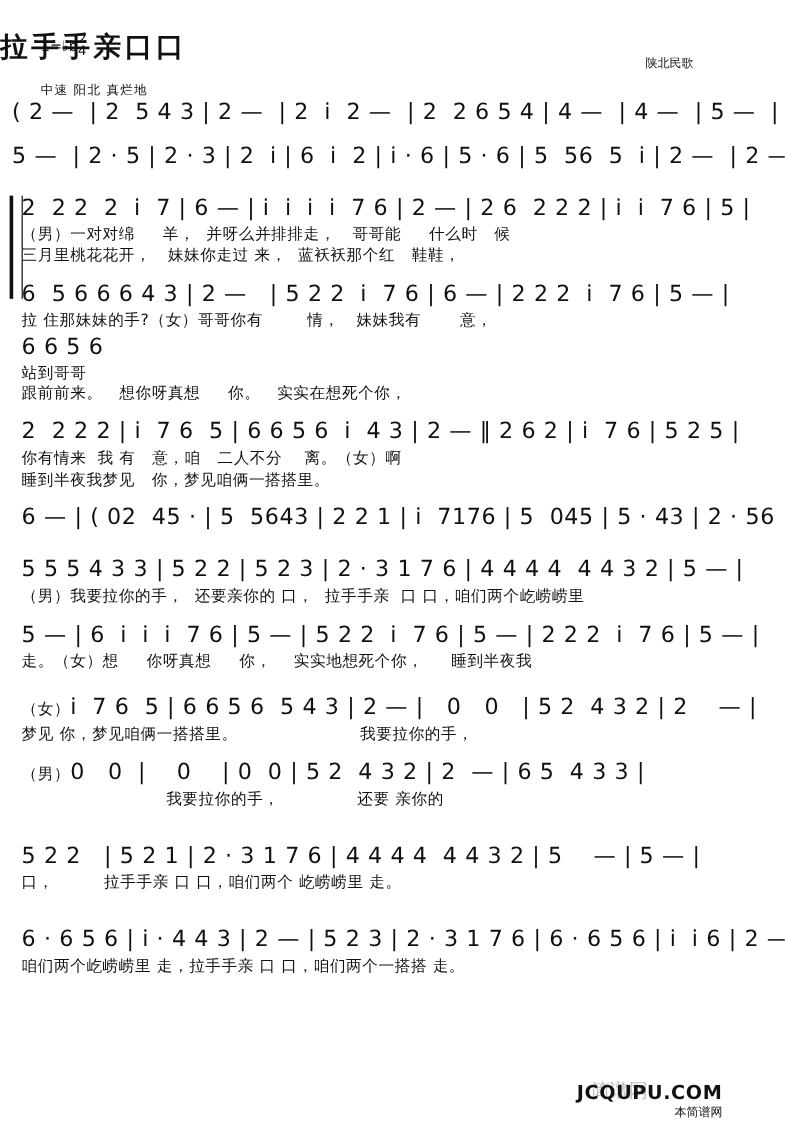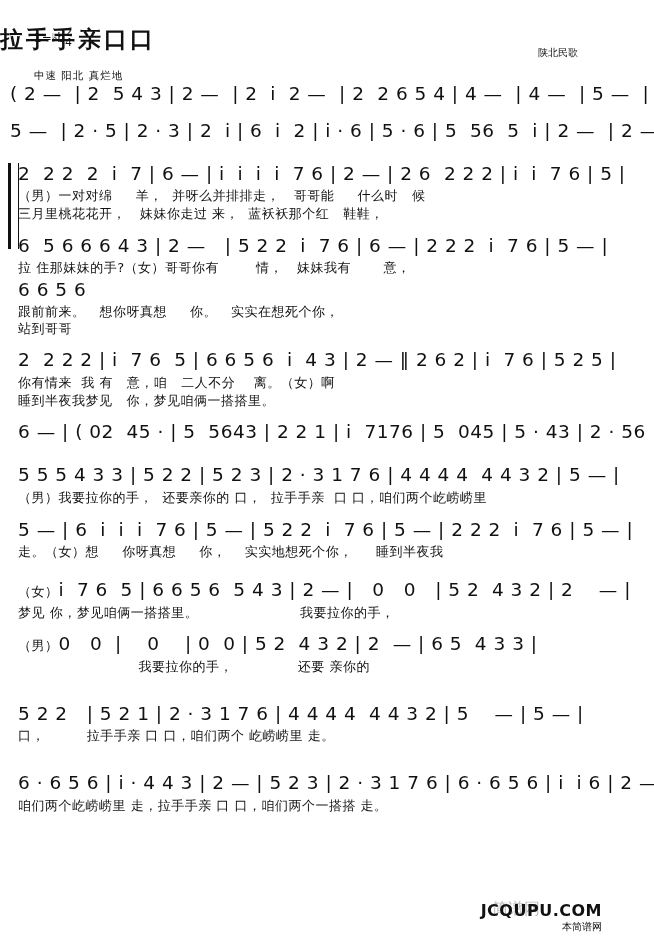--- a/index.html
+++ b/index.html
@@ -160,22 +160,22 @@
       <div class="notes">2  2 2  2  i  7 | 6 — | i  i  i  i  7 6 | 2 — | 2 6  2 2 2 | i  i  7 6 | 5 |</div>
       <div class="lyric">（男）一对对绵     羊，  并呀么并排排走，   哥哥能     什么时   候</div>
       <div class="lyric">三月里桃花花开，   妹妹你走过 来，  蓝袄袄那个红   鞋鞋，</div>
     </div>
     <div class="gap"></div>
 
     <div class="sysrow">
       <div class="notes">6  5 6 6 6 4 3 | 2 —   | 5 2 2  i  7 6 | 6 — | 2 2 2  i  7 6 | 5 — |</div>
       <div class="lyric">拉 住那妹妹的手?（女）哥哥你有        情，   妹妹我有       意，</div>
       <div class="notes">6 6 5 6</div>
+      <div class="lyric tight">站到哥哥</div>
       <div class="lyric tight">跟前前来。   想你呀真想     你。   实实在想死个你，</div>
-      <div class="lyric tight">站到哥哥</div>
     </div>
     <div class="gap"></div>
 
     <div class="sysrow">
       <div class="notes">2  2 2 2 | i  7 6  5 | 6 6 5 6  i  4 3 | 2 — ‖ 2 6 2 | i  7 6 | 5 2 5 |</div>
       <div class="lyric">你有情来  我 有   意，咱   二人不分    离。（女）啊</div>
       <div class="lyric">睡到半夜我梦见   你，梦见咱俩一搭搭里。</div>
     </div>
     <div class="gap"></div>
 

